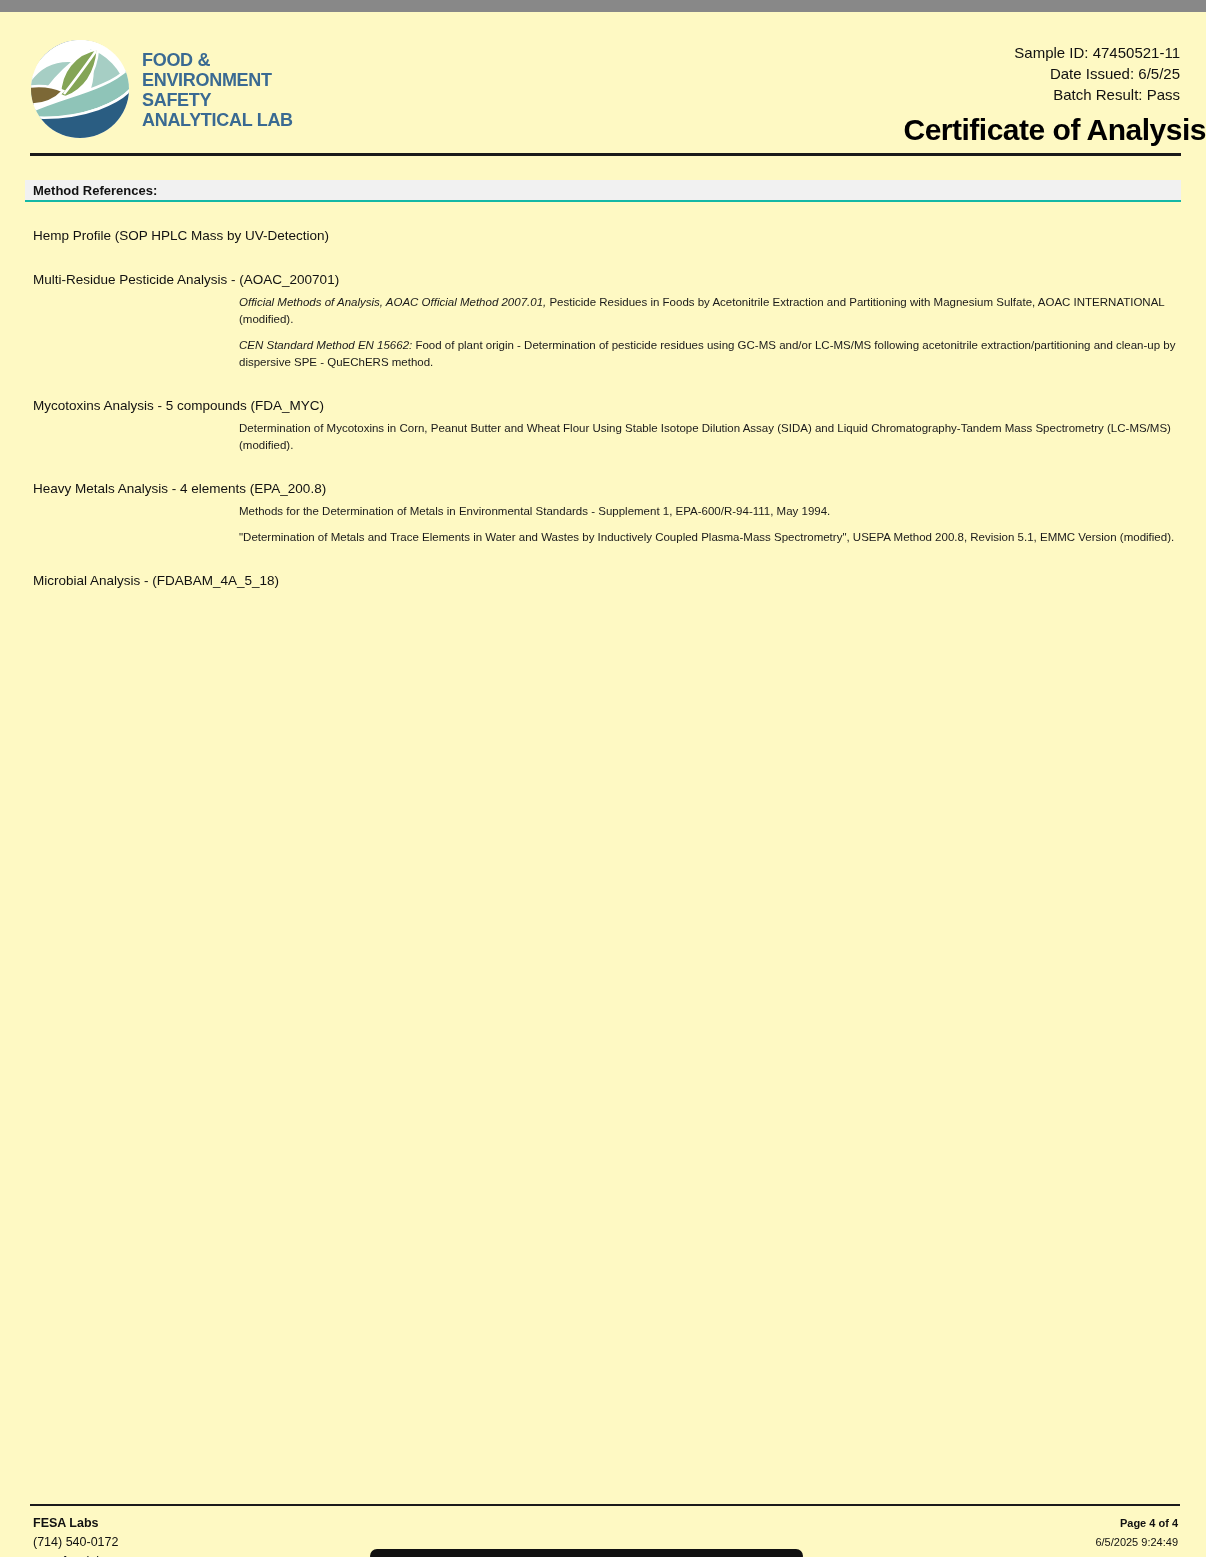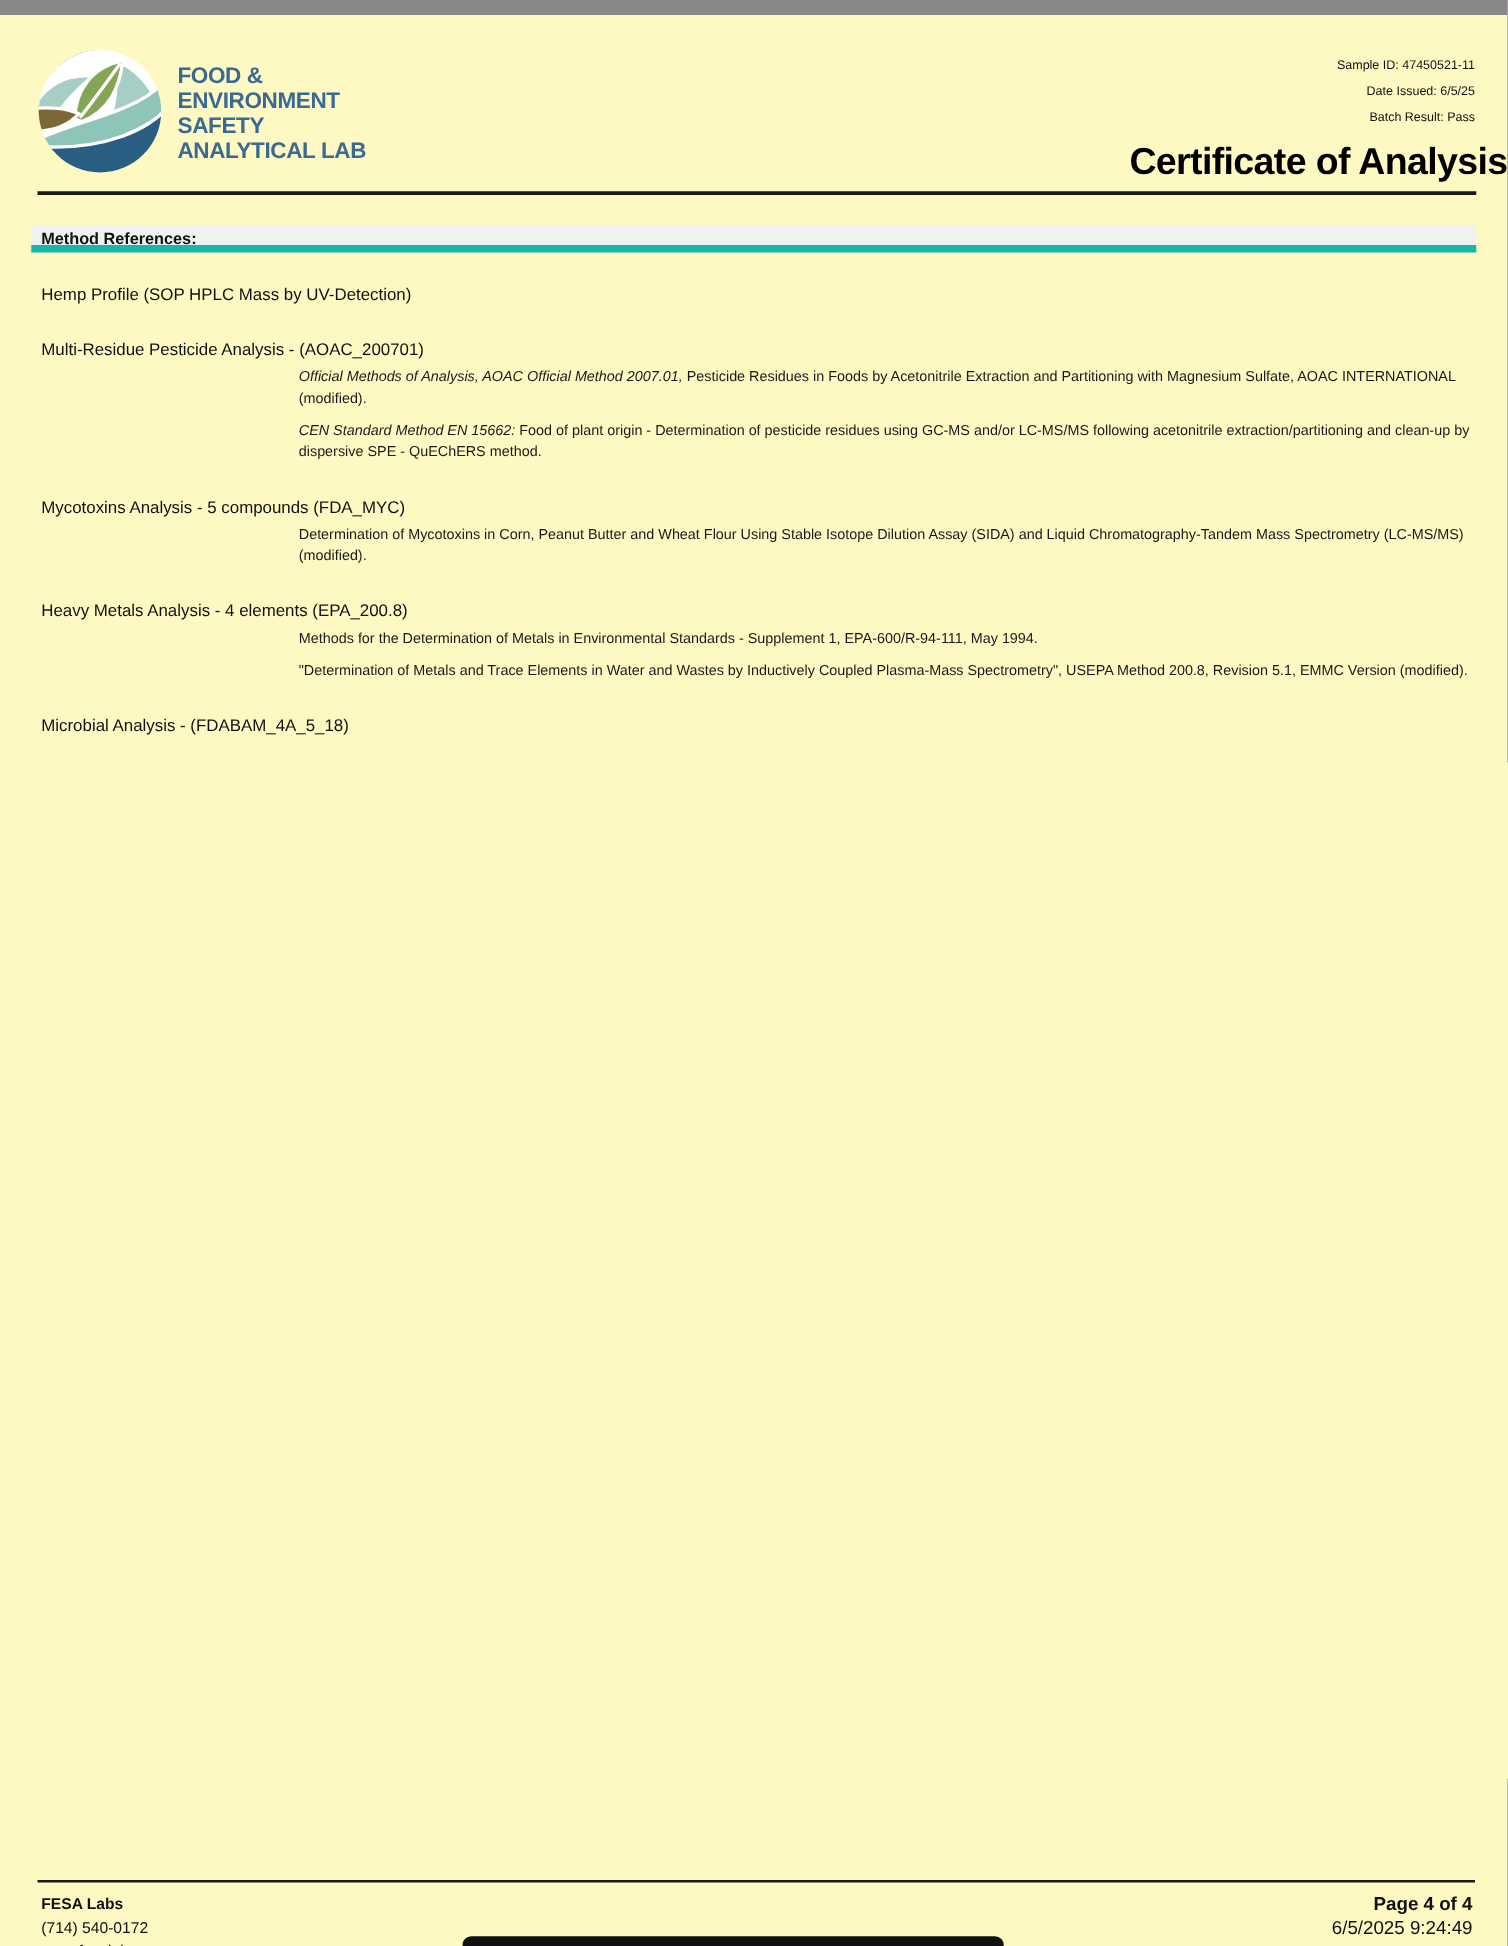--- a/index.html
+++ b/index.html
@@ -16,54 +16,54 @@
   
   .logo { position:absolute; left:30px; top:27px; display:flex; gap:12px; align-items:flex-start; }
   .logo-mark { width:100px; height:100px; flex:0 0 auto; }
   .logo-text {
     padding-top:11px;
     font-size:18px; font-weight:bold; color:#3a6a92;
     line-height:20px; letter-spacing:-0.3px;
   }
   .meta {
     position:absolute; right:26px; top:30px;
-    text-align:right; font-size:10px; line-height:21px; color:#111;
+    text-align:right; font-size:15px; line-height:21px; color:#111;
   }
   .page-title {
     position:absolute; left:0; right:0; top:101px;
     text-align:right; font-size:30px; font-weight:700;
     letter-spacing:-0.5px; color:#000;
   }
   .rule-top { position:absolute; left:30px; right:25px; top:141px; height:3px; background:#1a1a1a; }
   .rd-note {
     position:absolute; left:0; right:0; top:150px;
     text-align:center; font-size:11px; color:#222;
   }
   .method-bar {
     position:absolute; left:25px; right:25px; top:168px;
     height:22px; background:#f1f1f1;
-    border-bottom:6px solid #14b8a6;
+    border-bottom:2px solid #14b8a6;
     padding:3px 0 0 8px;
     font-size:13px; font-weight:700; color:#111;
   }
   
   main { position:absolute; top:190px; left:33px; width:1146px; }
   .section { margin-top:26px; }
   .section:first-child { margin-top:25px; }
   .sec-title { font-size:13.5px; font-weight:400; color:#111; line-height:18px; }
   .sec-body { margin-left:206px; margin-top:5px; width:938px; }
   .sec-body p {
     font-size:11.5px; line-height:17px; color:#1a1a1a;
   }
   .sec-body p + p { margin-top:9px; }
   .sec-body .it { font-style:italic; }
   
   .rule-bottom { position:absolute; left:30px; right:26px; top:1492px; height:2px; background:#1a1a1a; }
   .f-left  { position:absolute; left:33px;  top:1502px; font-size:12.5px; line-height:19px; color:#111; }
-  .f-right { position:absolute; right:28px; top:1502px; font-size:15px; line-height:19px; color:#111; text-align:right; }
+  .f-right { position:absolute; right:28px; top:1502px; font-size:11px; line-height:19px; color:#111; text-align:right; }
   .bold { font-weight:700; }
   .redaction {
     position:absolute; left:370px; top:1537px;
     width:433px; height:14px; background:#111; border-radius:7px;
   }
 </style>
 </head>
 <body>
 
 <div class="page">

